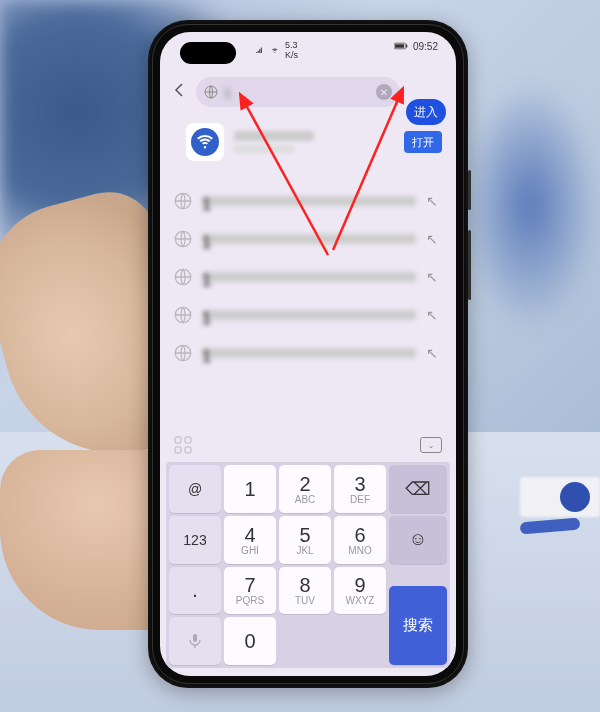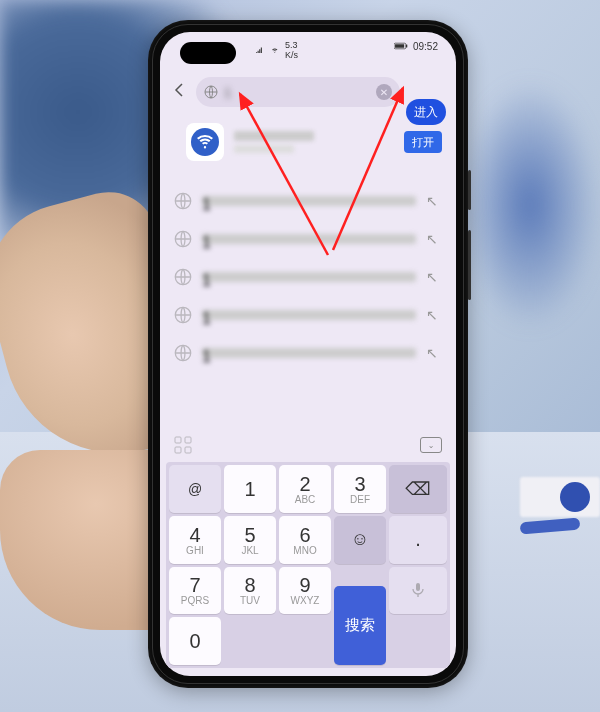--- a/index.html
+++ b/index.html
@@ -221,20 +221,23 @@
           <span class="sub">ABC</span>
         </div>
       <div class="key">
           <span>3</span>
           <span class="sub">DEF</span>
         </div>
       <div class="key func dark">
           <span style="font-size:18px">⌫</span>
         </div>
 
+      <div class="key func">
+          <span>123</span>
+        </div>
       <div class="key">
           <span>4</span>
           <span class="sub">GHI</span>
         </div>
       <div class="key">
           <span>5</span>
           <span class="sub">JKL</span>
         </div>
       <div class="key">
           <span>6</span>

